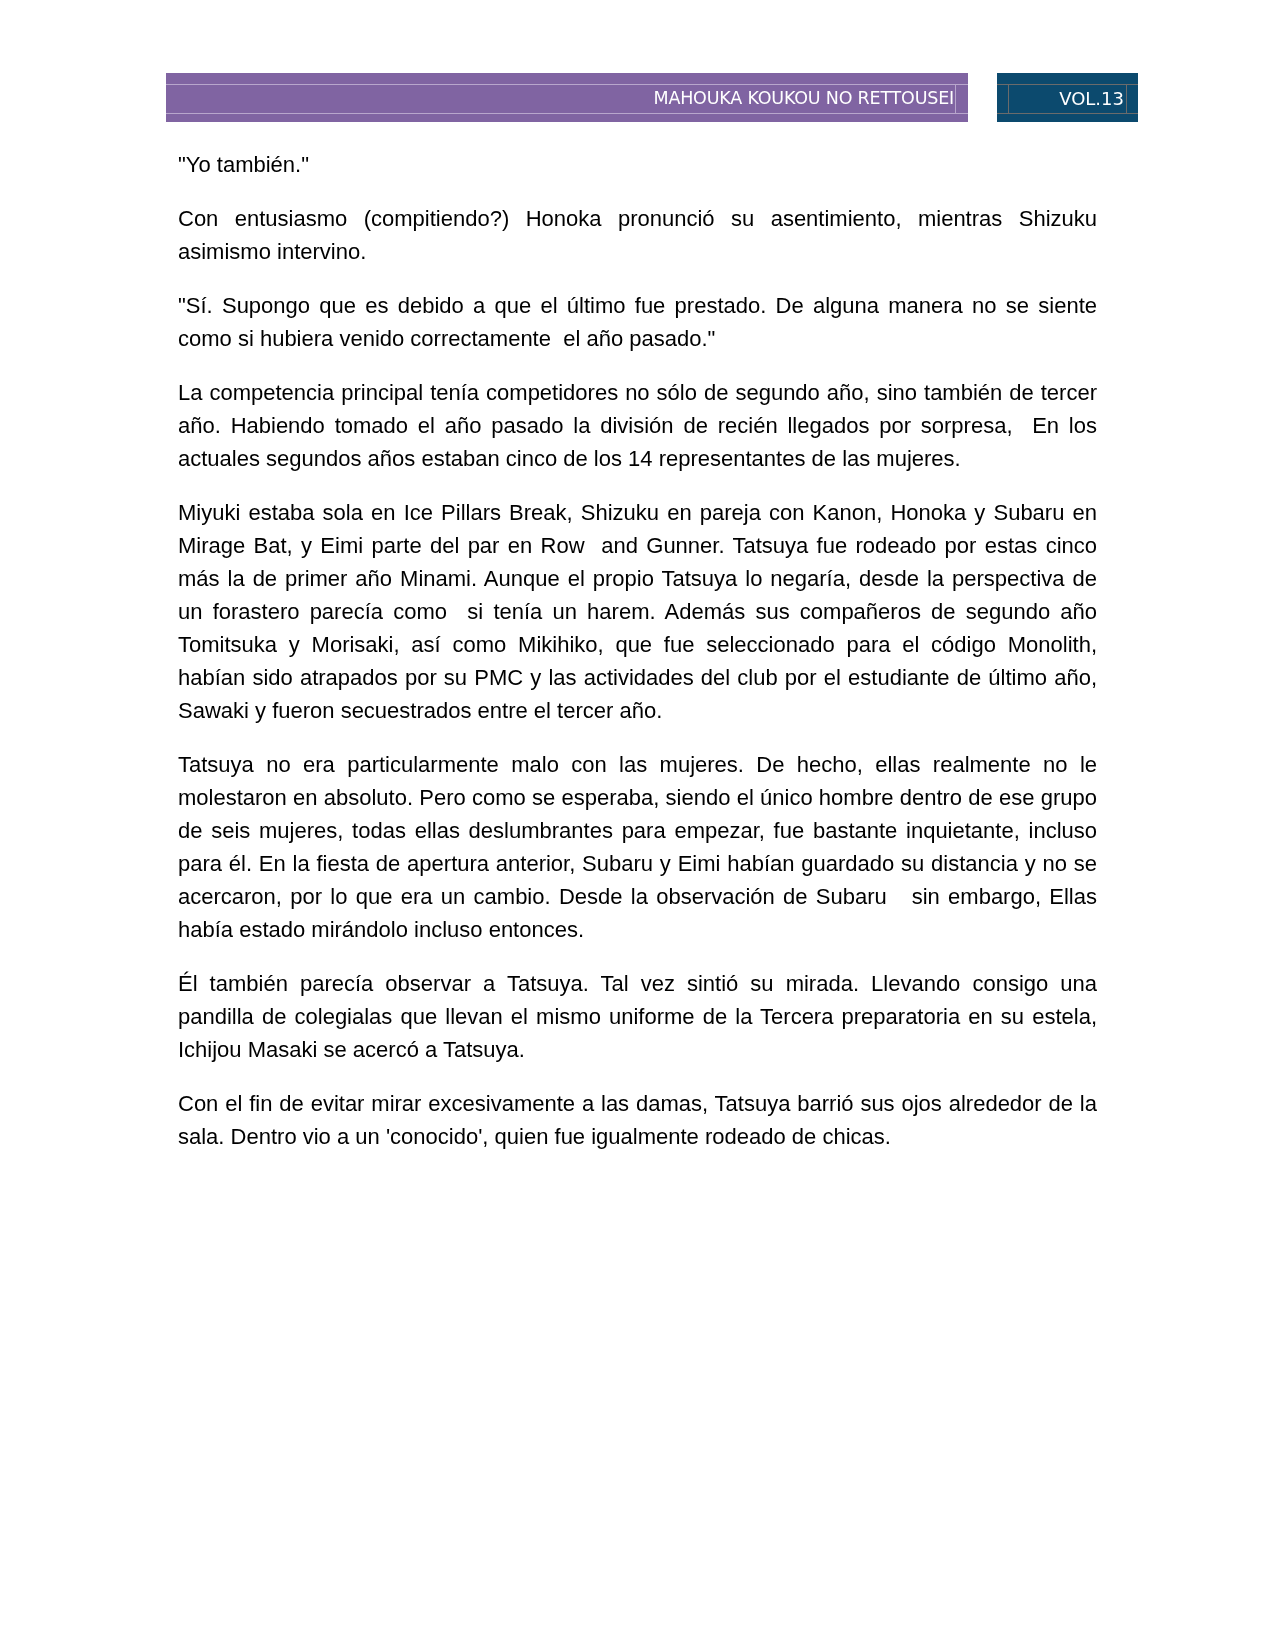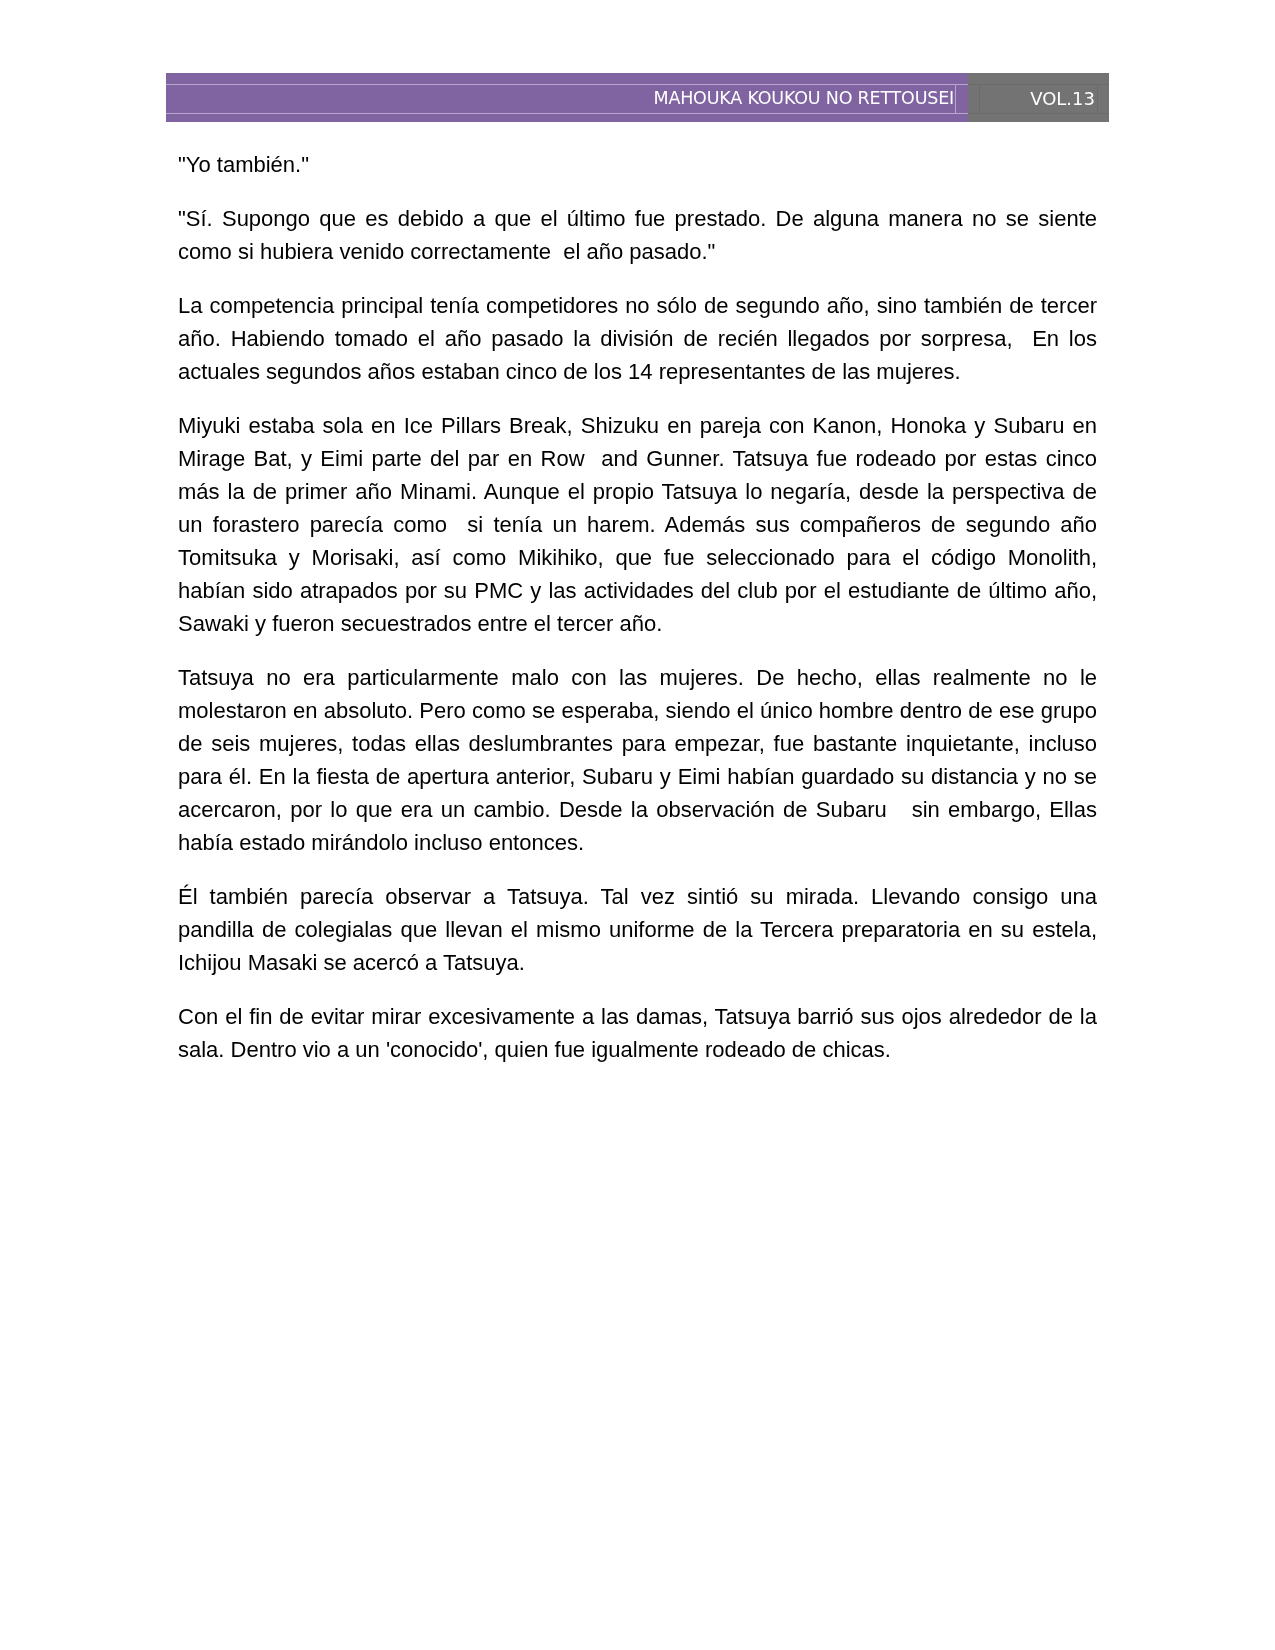--- a/index.html
+++ b/index.html
@@ -12,21 +12,21 @@
   .header-title-cell .hline { position: absolute; left: 0; right: 0; height: 1px; background: #b8a6cc; }
   .header-title-cell .hline.top { top: 11px; }
   .header-title-cell .hline.bottom { top: 40px; }
   .header-title-cell .vline { position: absolute; top: 11px; height: 30px; width: 1px; left: 789px; background: #b8a6cc; }
   .header-title {
     position: absolute; right: 14px; top: 11px; height: 29px; line-height: 29px;
     font-family: "DejaVu Sans", sans-serif; font-size: 17.5px; color: #ffffff;
     letter-spacing: -0.2px; white-space: nowrap;
   }
   .header-vol-cell {
-    position: absolute; left: 802px; top: 0; width: 141px; height: 49px; background: #737373;
+    position: absolute; left: 831px; top: 0; width: 141px; height: 49px; background: #0c4a6e;
   }
   .header-vol-cell .hline { position: absolute; left: 0; right: 0; height: 1px; background: #6b6b6b; }
   .header-vol-cell .hline.top { top: 11px; }
   .header-vol-cell .hline.bottom { top: 40px; }
   .header-vol-cell .vline { position: absolute; top: 11px; height: 30px; width: 1px; background: #6b6b6b; }
   .header-vol-cell .vline.l { left: 11px; }
   .header-vol-cell .vline.r { left: 129px; }
   .header-vol {
     position: absolute; right: 14px; top: 11px; height: 29px; line-height: 29px;
     font-family: "DejaVu Sans", sans-serif; font-size: 18px; color: #ffffff; white-space: nowrap;
@@ -51,19 +51,20 @@
     <div class="hline top"></div>
     <div class="hline bottom"></div>
     <div class="vline l"></div>
     <div class="vline r"></div>
     <span class="header-vol">VOL.13</span>
   </div>
 </div>
 
 <div class="content">
   <p>"Yo también."</p>
+  <p>Con entusiasmo (compitiendo?) Honoka pronunció su asentimiento, mientras Shizuku asimismo intervino.</p>
   <p>"Sí. Supongo que es debido a que el último fue prestado. De alguna manera no se siente como si hubiera venido correctamente  el año pasado."</p>
   <p>La competencia principal tenía competidores no sólo de segundo año, sino también de tercer año. Habiendo tomado el año pasado la división de recién llegados por sorpresa,  En los actuales segundos años estaban cinco de los 14 representantes de las mujeres.</p>
   <p>Miyuki estaba sola en Ice Pillars Break, Shizuku en pareja con Kanon, Honoka y Subaru en Mirage Bat, y Eimi parte del par en Row  and Gunner. Tatsuya fue rodeado por estas cinco más la de primer año Minami. Aunque el propio Tatsuya lo negaría, desde la perspectiva de un forastero parecía como  si tenía un harem. Además sus compañeros de segundo año Tomitsuka y Morisaki, así como Mikihiko, que fue seleccionado para el código Monolith, habían sido atrapados por su PMC y las actividades del club por el estudiante de último año, Sawaki y fueron secuestrados entre el tercer año.</p>
   <p>Tatsuya no era particularmente malo con las mujeres. De hecho, ellas realmente no le molestaron en absoluto. Pero como se esperaba, siendo el único hombre dentro de ese grupo de seis mujeres, todas ellas deslumbrantes para empezar, fue bastante inquietante, incluso para él. En la fiesta de apertura anterior, Subaru y Eimi habían guardado su distancia y no se acercaron, por lo que era un cambio. Desde la observación de Subaru   sin embargo, Ellas había estado mirándolo incluso entonces.</p>
   <p>Él también parecía observar a Tatsuya. Tal vez sintió su mirada. Llevando consigo una pandilla de colegialas que llevan el mismo uniforme de la Tercera preparatoria en su estela, Ichijou Masaki se acercó a Tatsuya.</p>
   <p>Con el fin de evitar mirar excesivamente a las damas, Tatsuya barrió sus ojos alrededor de la sala. Dentro vio a un 'conocido', quien fue igualmente rodeado de chicas.</p>
 </div>
 
 </body></html>

